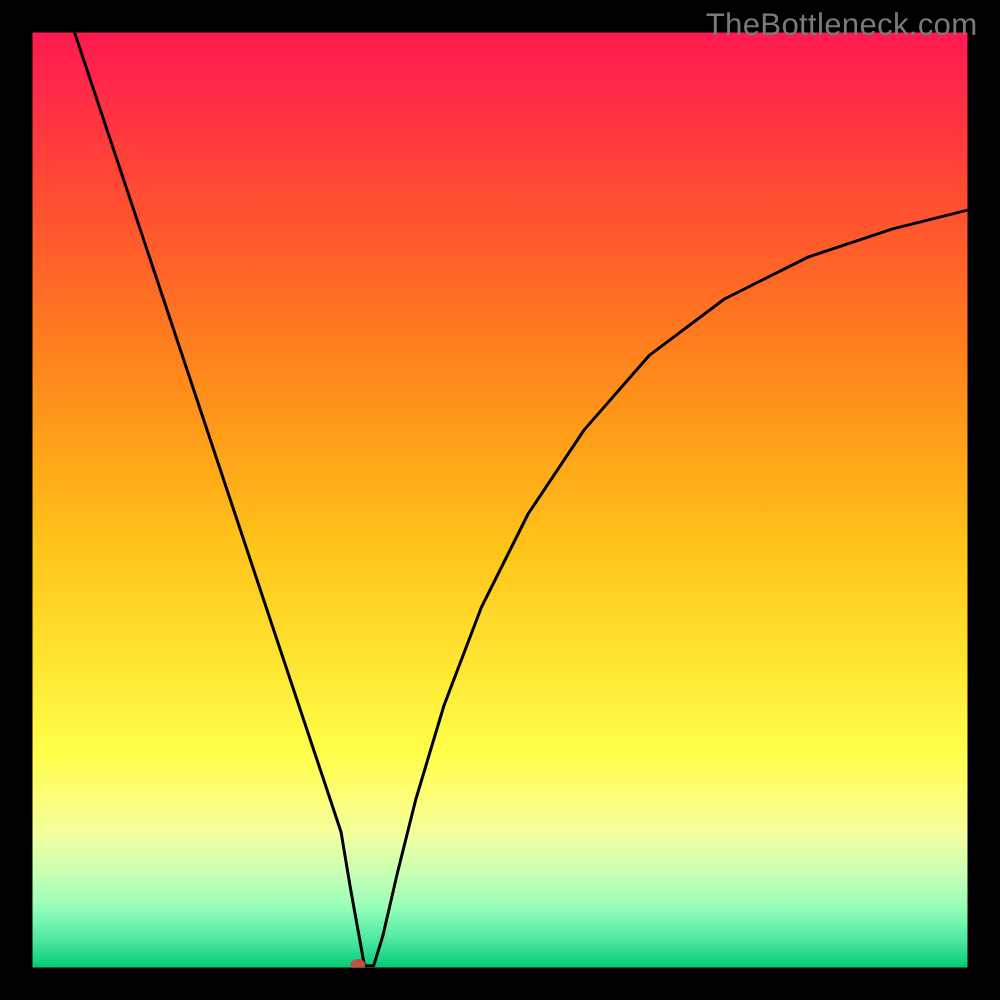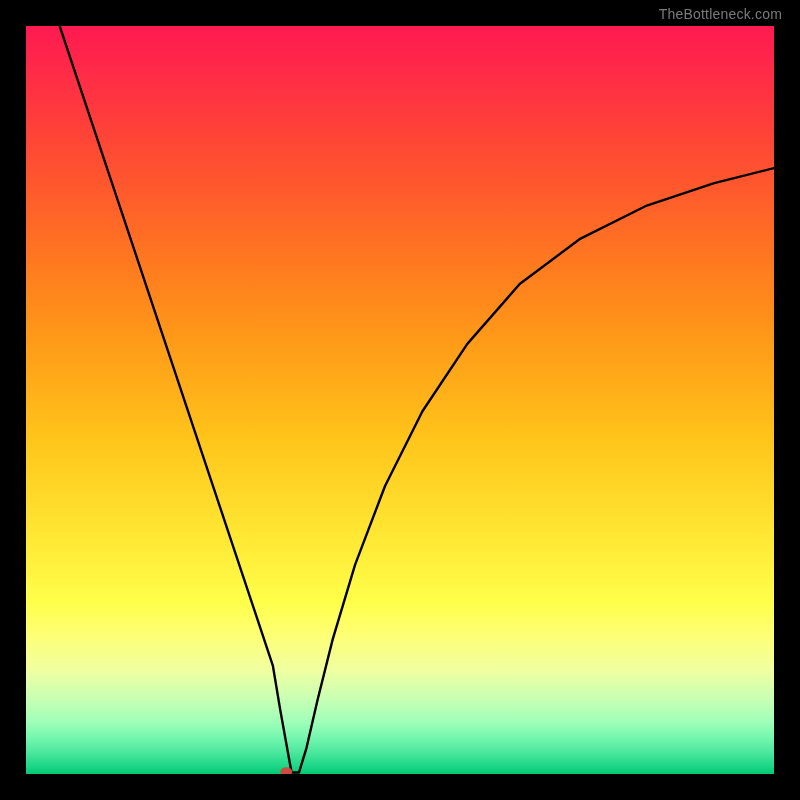--- a/index.html
+++ b/index.html
@@ -32,21 +32,21 @@
       #4fe89e 97%,
       #1bd686 99%,
       #06c873 100%
     );
   }
   .watermark {
     position: absolute;
     top: 6px;
     right: 18px;
     font-family: Arial, Helvetica, sans-serif;
-    font-size: 14px;
+    font-size: 25px;
     color: #7a7a7a;
     letter-spacing: 0.2px;
   }
   svg { position: absolute; left: 0; top: 0; }
 </style>
 </head>
 <body>
 
 <div class="frame">
   <div class="plot-area">

